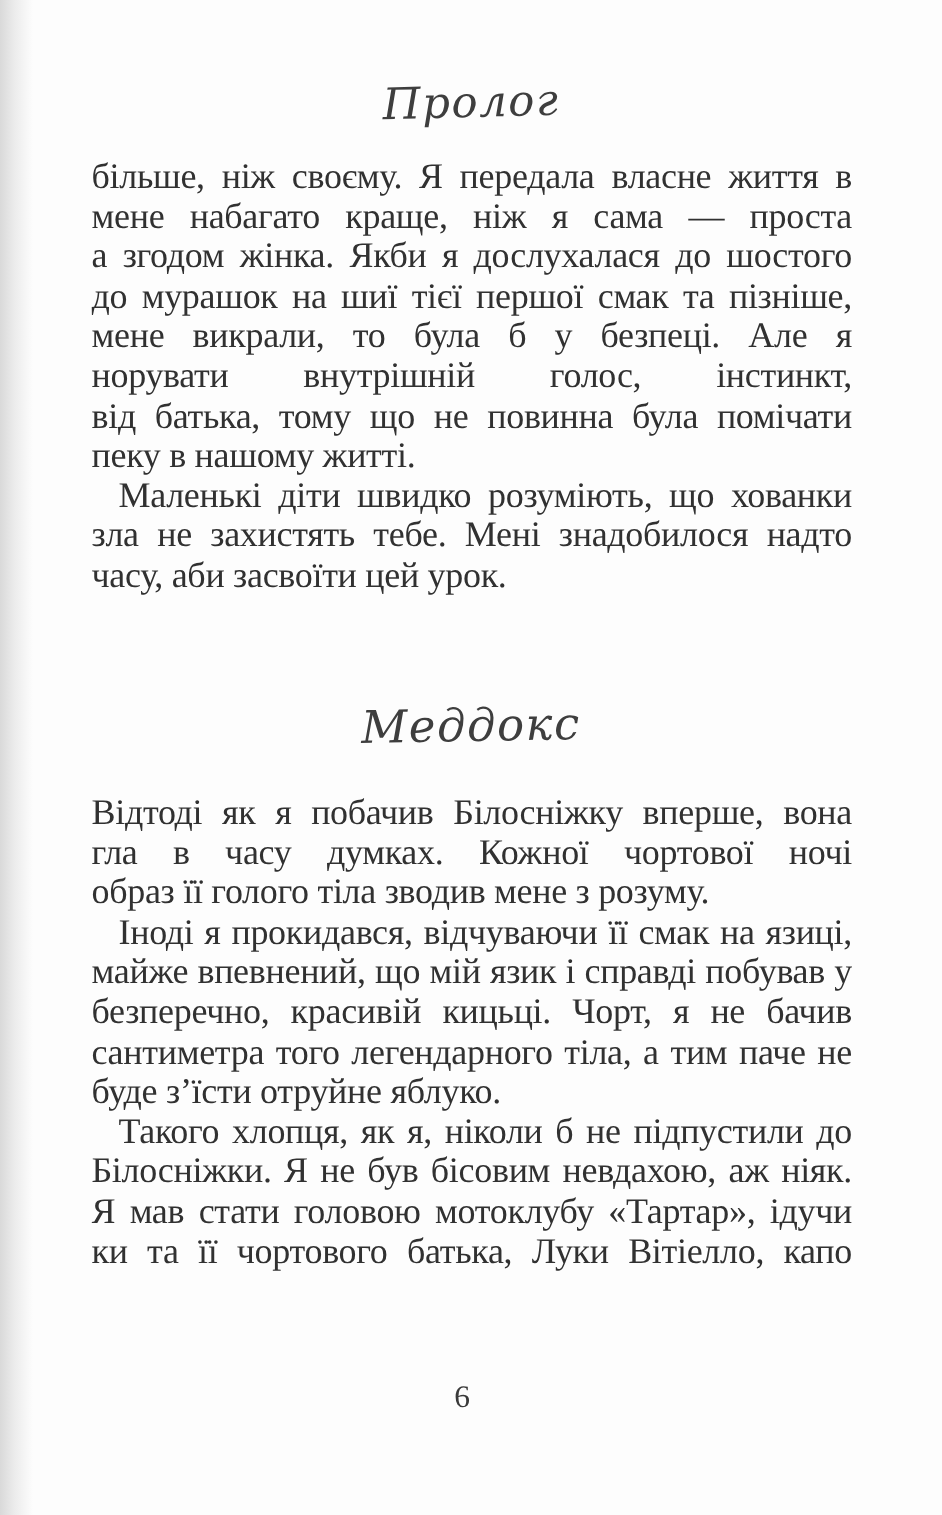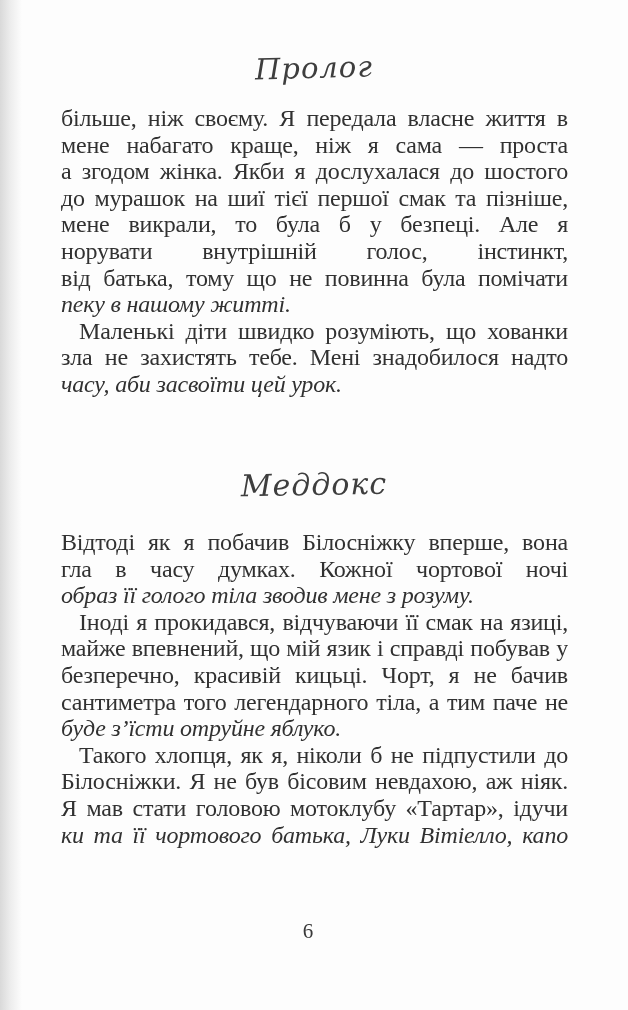--- a/index.html
+++ b/index.html
@@ -63,21 +63,20 @@
   .line {
     height: 26.6px;
     line-height: 26.6px;
     letter-spacing: -0.2px;
     overflow: hidden;
     text-align: justify;
     text-align-last: justify;
   }
   .line-last {
     text-align-last: left;
-    font-style: italic;
   }
   .line-indent {
     text-indent: 18px;
   }
   .em { font-style: italic; }
   .page-number {
     position: absolute;
     top: 917px;
     left: 0;
     width: 616px;

